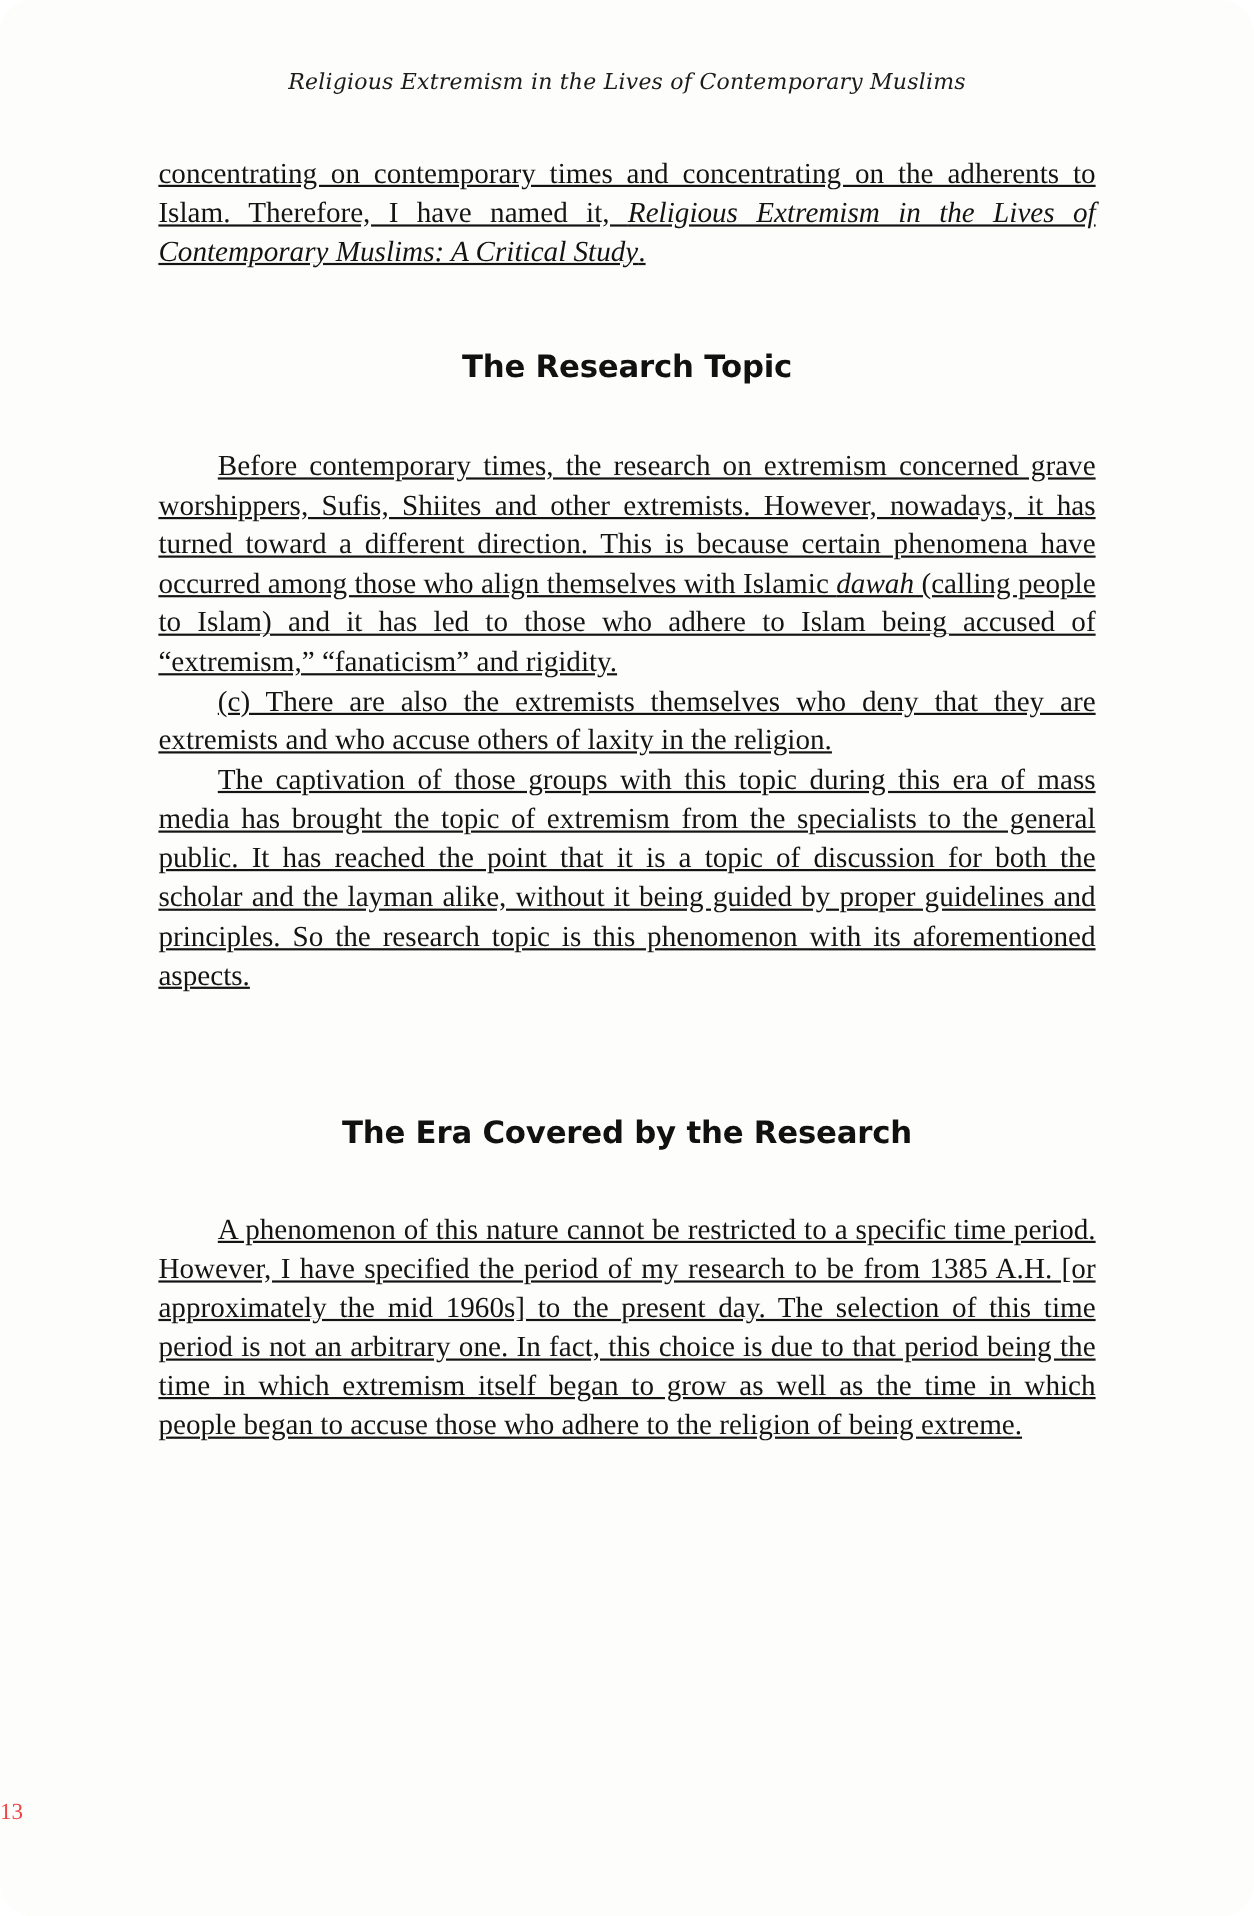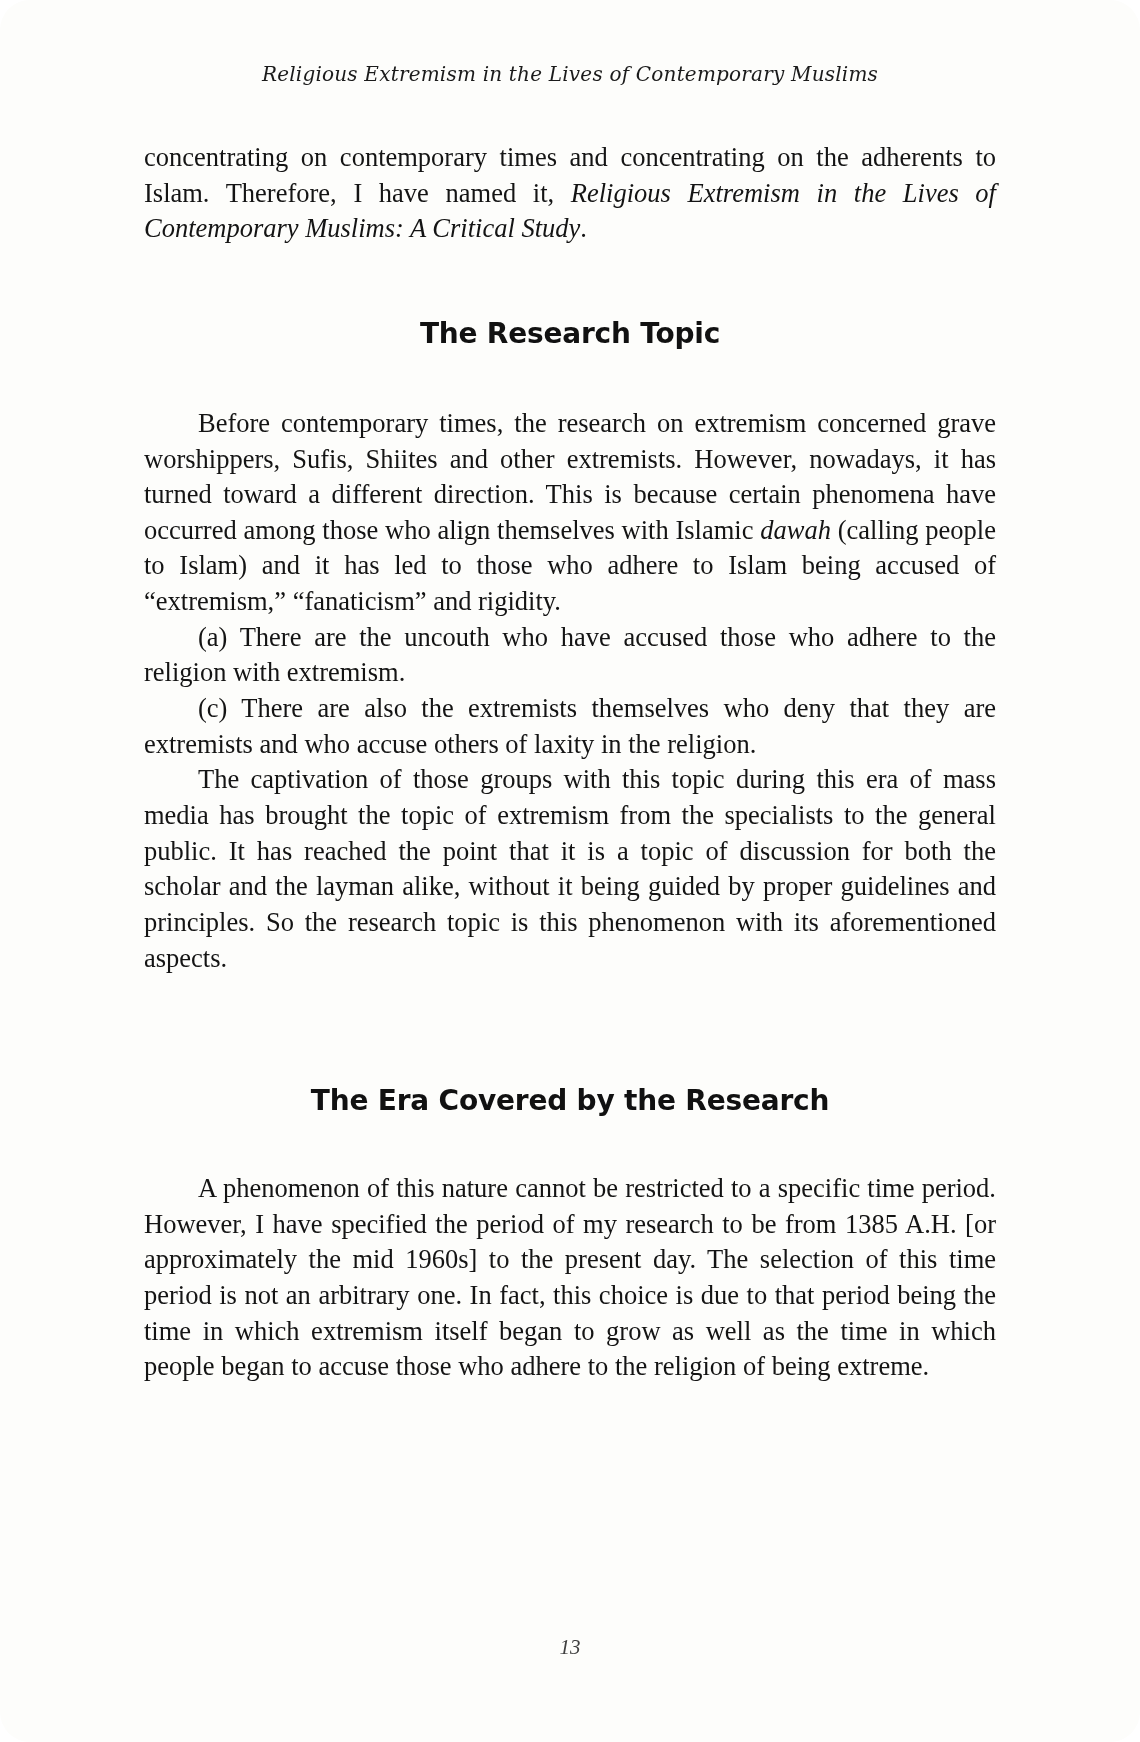--- a/index.html
+++ b/index.html
@@ -40,20 +40,21 @@
     left: 144px;
     width: 852px;
   }
   p {
     margin: 0;
     font-size: 26.5px;
     line-height: 1.345;
     text-align: justify;
     text-justify: inter-word;
     color: #141414;
+    text-decoration: underline;
   }
   p.indent {
     text-indent: 54px;
   }
   .it { font-style: italic; }
   h2.section {
     font-family: "DejaVu Sans", sans-serif;
     font-weight: bold;
     font-size: 28px;
     text-align: center;
@@ -63,46 +64,44 @@
   }
   .sp-before-h1 { height: 58px; }
   .sp-after-h1 { height: 44px; }
   .sp-before-h2 { height: 96px; }
   .sp-after-h2 { height: 42px; }
   .folio {
     position: absolute;
     bottom: 82px;
     left: 0;
     right: 0;
-    text-align: center;
+    text-align: left;
     font-size: 21px;
     font-family: "Liberation Serif", serif;
-    color: #404040;
-    font-style: italic;
+    color: #ef4444;
   }
 </style>
 </head>
 <body>
 
 <div class="page">
 
   <div class="running-head">Religious Extremism in the Lives of Contemporary Muslims</div>
 
   <div class="body-col">
 
     <p><span>concentrating  on contemporary times and concentrating on the adherents to Islam.  Therefore, I have named it, </span><span class="it">Religious Extremism in the Lives of Contemporary Muslims: A Critical Study</span><span>.</span></p>
 
     <div class="sp-before-h1"></div>
     <h2 class="section">The Research Topic</h2>
     <div class="sp-after-h1"></div>
 
     <p class="indent"><span>Before   contemporary  times,  the  research  on  extremism concerned  grave  worshippers,  Sufis,   Shiites and other extremists. However,  nowadays, it has turned toward a different direction. This is   because  certain  phenomena  have  occurred  among  those  who align  themselves with Islamic </span><span class="it">dawah</span><span> (calling people to Islam) and it has  led to those who adhere to Islam being accused of “extremism,” “fanaticism” and rigidity.</span></p>
 
 
-    <p class="indent">(a)  There are the uncouth who have accused those who adhere to the religion with extremism.</p>
 
 
     <p class="indent">(c)  There  are  also  the  extremists  themselves who deny that they are extremists and who accuse others of laxity in the religion.</p>
 
     <p class="indent">The   captivation of those groups with this topic during this era of   mass   media   has  brought  the  topic  of  extremism  from  the specialists   to the general public. It has reached the point that it is a topic   of  discussion  for  both  the  scholar  and  the  layman  alike, without  it  being guided by proper guidelines and principles. So the research topic is this phenomenon with its aforementioned aspects.</p>
 
     <div class="sp-before-h2"></div>
     <h2 class="section">The Era Covered by the Research</h2>
     <div class="sp-after-h2"></div>
 

